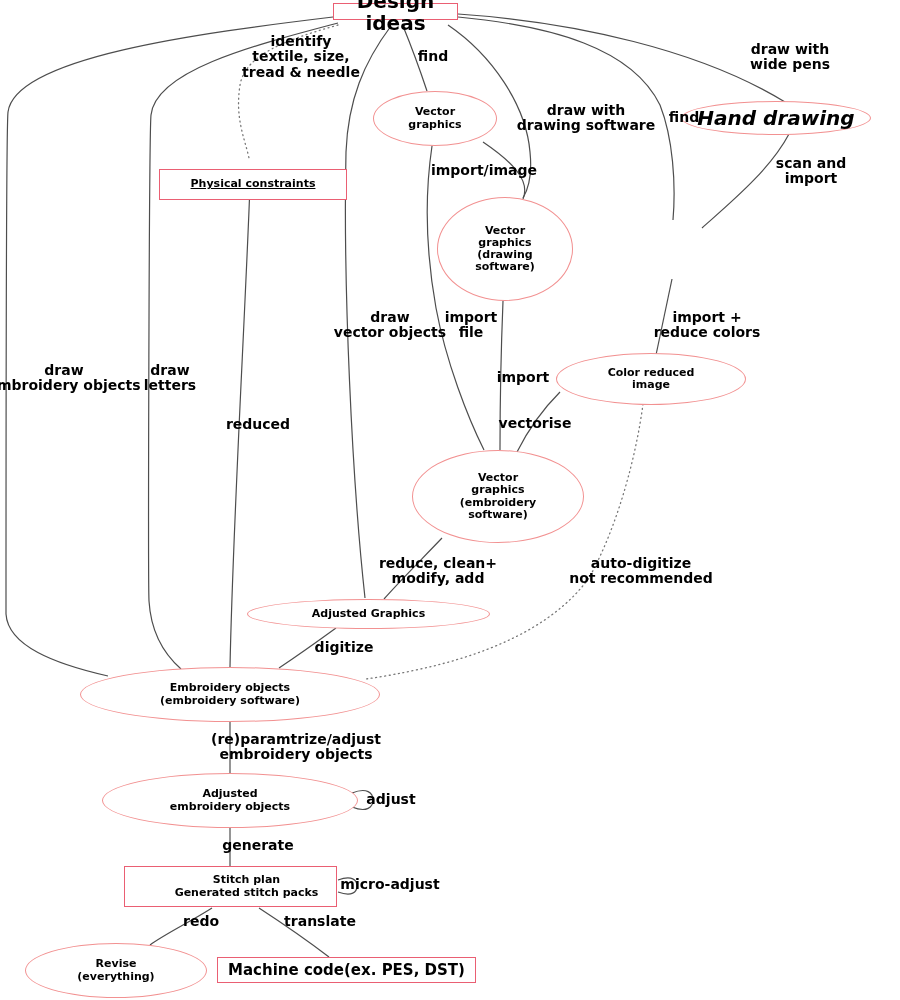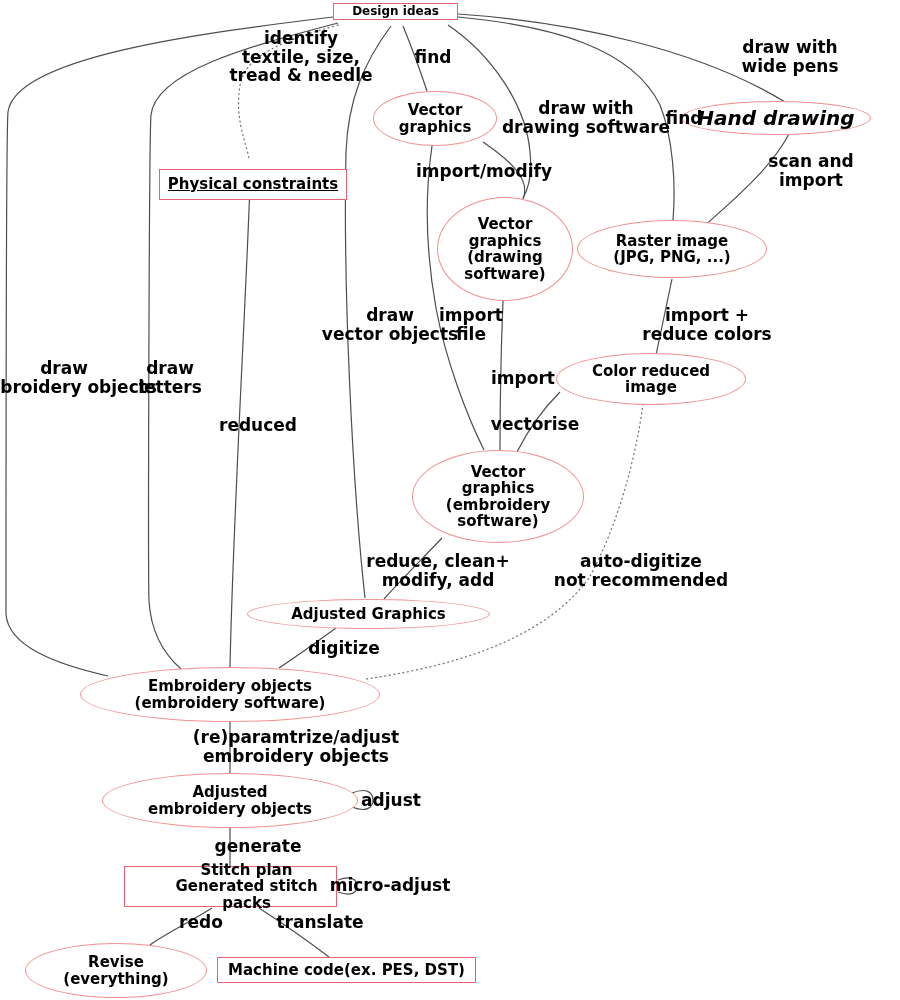--- a/index.html
+++ b/index.html
@@ -6,27 +6,27 @@
   .canvas{
     position:relative;width:900px;height:1000px;background:#fff;
     font-family:"DejaVu Sans","Liberation Sans",sans-serif;overflow:hidden;
   }
   svg.edges{position:absolute;left:0;top:0;width:900px;height:1000px;}
   svg.edges path{fill:none;stroke:var(--edge,#4d4d4d);stroke-width:1.2;}
   svg.edges path.dotted{stroke:var(--edge-dotted,#777);stroke-width:1.3;stroke-dasharray:1 3.6;stroke-linecap:round;}
   .node{
     position:absolute;display:flex;align-items:center;justify-content:center;
     text-align:center;font-weight:bold;color:var(--text,#000);background:#fff;
-    white-space:pre-line;line-height:1.1;font-size:15px;box-sizing:border-box;
+    white-space:pre-line;line-height:1.1;font-size:11px;box-sizing:border-box;
   }
   .ellipse{border:1.5px solid var(--ellipse,#f29191);border-radius:50%;}
   .box{border:1.5px solid var(--box,#ea5f73);}
   .lbl{
     position:absolute;transform:translate(-50%,-50%);text-align:center;
-    font-weight:bold;font-size:17px;color:var(--text,#000);
+    font-weight:bold;font-size:14px;color:var(--text,#000);
     white-space:pre-line;line-height:1.1;pointer-events:none;
   }
 </style>
 </head>
 <body>
 
 <div class="canvas">
 
   <svg class="edges" viewBox="0 0 900 1000">
     <path class="dotted" d="M 338,25 C 285,40 245,55 240,85 C 235,118 244,136 249,158"></path>
@@ -48,36 +48,34 @@
     <path d="M 391,26 C 364,62 348,100 346,152 C 343,285 352,480 365,598"></path>
     <path d="M 336,628 C 314,644 294,658 279,668"></path>
     <path d="M 230,722 L 230,773"></path>
     <path d="M 352,793 C 367,787 373,793 373,800 C 373,807 367,813 352,807"></path>
     <path d="M 230,828 L 230,866"></path>
     <path d="M 338,880 C 352,875 357,880 357,886 C 357,892 352,897 338,892"></path>
     <path d="M 212,908 C 190,922 165,934 150,945"></path>
     <path d="M 259,908 C 282,923 308,941 329,957"></path>
   </svg>
 
-  <div class="node box" style="left:333px;top:3px;width:125px;height:17px;font-size:12px;">Design ideas</div>
+  <div class="node box" style="left:333px;top:3px;width:125px;height:17px;font-size:20px;">Design ideas</div>
 
   <div class="node box" style="left:159px;top:169px;width:188px;height:31px;text-decoration:underline;">Physical constraints</div>
 
   <div class="node ellipse" style="left:373px;top:91px;width:124px;height:55px;">Vector
 graphics</div>
 
   <div class="node ellipse" style="left:681px;top:101px;width:190px;height:34px;font-size:20px;font-style:italic;">Hand drawing</div>
 
   <div class="node ellipse" style="left:437px;top:197px;width:136px;height:104px;">Vector
 graphics
 (drawing
 software)</div>
 
-  <div class="node ellipse" style="left:577px;top:220px;width:190px;height:58px;">Raster image
-(JPG, PNG, ...)</div>
 
   <div class="node ellipse" style="left:556px;top:353px;width:190px;height:52px;">Color reduced
 image</div>
 
   <div class="node ellipse" style="left:412px;top:450px;width:172px;height:93px;">Vector
 graphics
 (embroidery
 software)</div>
 
   <div class="node ellipse" style="left:247px;top:599px;width:243px;height:30px;">Adjusted Graphics</div>
@@ -98,21 +96,21 @@
 
   <div class="lbl" style="left:301px;top:57px;">identify
 textile, size,
 tread &amp; needle</div>
   <div class="lbl" style="left:433px;top:57px;">find</div>
   <div class="lbl" style="left:790px;top:57px;">draw with
 wide pens</div>
   <div class="lbl" style="left:586px;top:118px;">draw with
 drawing software</div>
   <div class="lbl" style="left:684px;top:118px;">find</div>
-  <div class="lbl" style="left:484px;top:171px;">import/modify</div>
+  <div class="lbl" style="left:484px;top:171px;">import/image</div>
   <div class="lbl" style="left:791px;top:171px;margin-left:20px;">scan and
 import</div>
   <div class="lbl" style="left:390px;top:325px;">draw
 vector objects</div>
   <div class="lbl" style="left:471px;top:325px;">import
 file</div>
   <div class="lbl" style="left:707px;top:325px;">import +
 reduce colors</div>
   <div class="lbl" style="left:523px;top:378px;">import</div>
   <div class="lbl" style="left:535px;top:424px;">vectorise</div>

